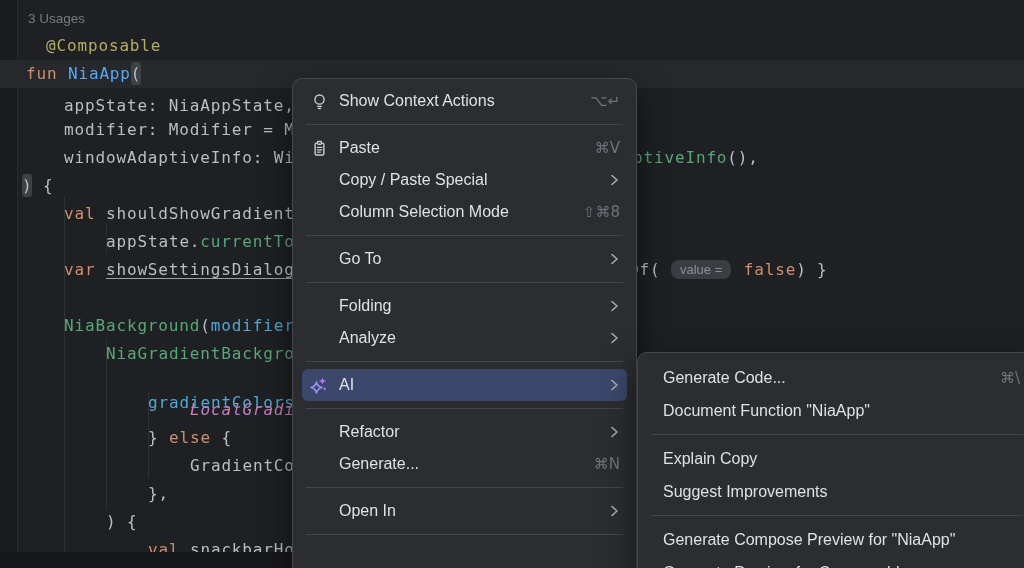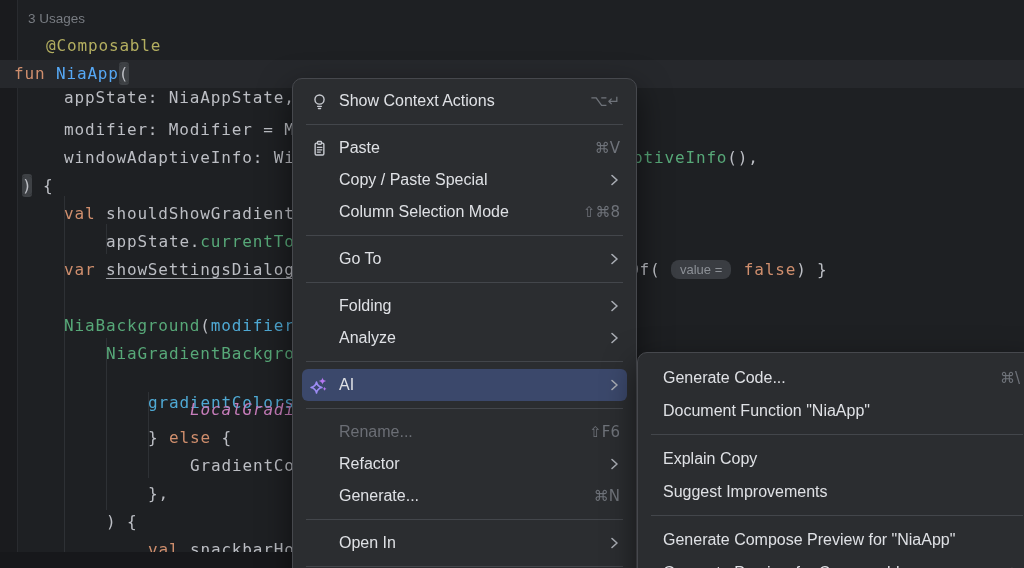--- a/index.html
+++ b/index.html
@@ -60,22 +60,22 @@
 <div id="screen">
   <div id="gutter"></div>
   <div id="caret-line"></div>
   <div class="guide" style="left:64px;top:196px;height:356px;"></div>
   <div class="guide" style="left:106px;top:224px;height:30px;"></div>
   <div class="guide" style="left:106px;top:338px;height:172px;"></div>
   <div class="guide" style="left:148px;top:392px;height:86px;"></div>
   <div id="code-layer">
       <div class="code-line" style="left: 28px; top: 4px;"><span class="tk hint">3 Usages</span></div>
       <div class="code-line" style="left: 22px; top: 32px;"><span class="tk ann">@Composable</span></div>
-      <div class="code-line" style="left: 14px; top: 60px;"><span class="tk kw">fun </span><span class="tk fn">NiaApp</span><span class="tk pln box">(</span></div>
-      <div class="code-line" style="left: 64px; top: 84px; text-align: center;"><span class="tk pln">appState: NiaAppState,</span></div>
+      <div class="code-line" style="left: 26px; top: 60px;"><span class="tk kw">fun </span><span class="tk fn">NiaApp</span><span class="tk pln box">(</span></div>
+      <div class="code-line" style="left: 64px; top: 92px; text-align: center;"><span class="tk pln">appState: NiaAppState,</span></div>
       <div class="code-line" style="left: 64px; top: 116px;"><span class="tk pln">modifier: Modifier = Mo</span></div>
       <div class="code-line" style="left: 64px; top: 144px;"><span class="tk pln">windowAdaptiveInfo: Win</span></div>
       <div class="code-line" style="left: 22px; top: 172px;"><span class="tk pln box">)</span><span class="tk pln"> {</span></div>
       <div class="code-line" style="left: 64px; top: 200px;"><span class="tk kw">val </span><span class="tk pln">shouldShowGradientB</span></div>
       <div class="code-line" style="left: 106px; top: 228px;"><span class="tk pln">appState.</span><span class="tk green">currentTop</span></div>
       <div class="code-line" style="left: 64px; top: 312px;"><span class="tk green">NiaBackground</span><span class="tk pln">(</span><span class="tk narg">modifier</span></div>
       <div class="code-line" style="left: 64px; top: 256px;"><span class="tk kw">var </span><span class="tk pln und">showSettingsDialog</span></div>
       <div class="code-line" style="left: 106px; top: 340px;"><span class="tk green">NiaGradientBackgrou</span></div>
       <div class="code-line" style="left: 148px; top: 389px;"><span class="tk narg">gradientColors</span></div>
       <div class="code-line" style="left: 190px; top: 396px;"><span class="tk const">LocalGradie</span></div>
@@ -159,24 +159,20 @@
           </svg>
         </span>
         <span class="mi-label">AI</span>
         <span class="mi-chevron">
           <svg width="9" height="14" viewBox="0 0 9 14" fill="none">
             <path d="M2 2.5 L7 7 L2 11.5" stroke="#A8ACB3" stroke-width="1.6" stroke-linecap="round" stroke-linejoin="round"></path>
           </svg>
         </span>
       </div>
       <div class="menu-sep"></div>
-      <div class="menu-item disabled">
-        <span class="mi-label">Rename...</span>
-        <span class="mi-right">⇧F6</span>
-      </div>
       <div class="menu-item">
         <span class="mi-label">Refactor</span>
         <span class="mi-chevron">
           <svg width="9" height="14" viewBox="0 0 9 14" fill="none">
             <path d="M2 2.5 L7 7 L2 11.5" stroke="#A8ACB3" stroke-width="1.6" stroke-linecap="round" stroke-linejoin="round"></path>
           </svg>
         </span>
       </div>
       <div class="menu-item">
         <span class="mi-label">Generate...</span>

